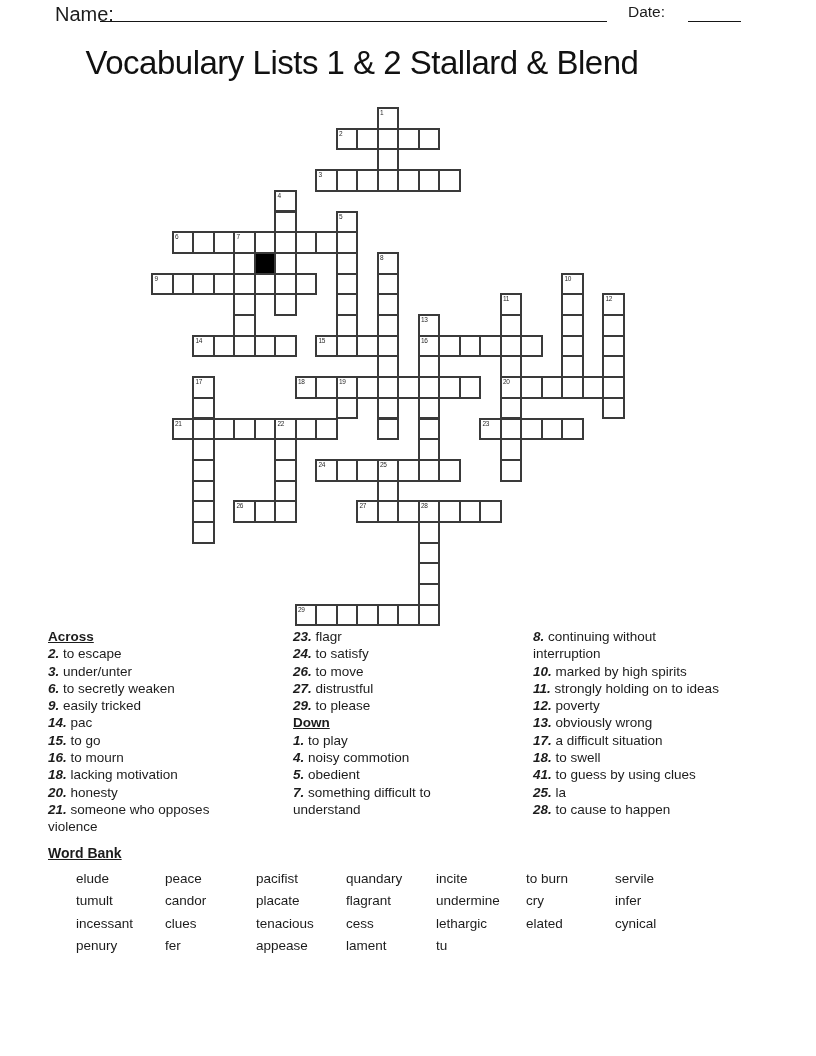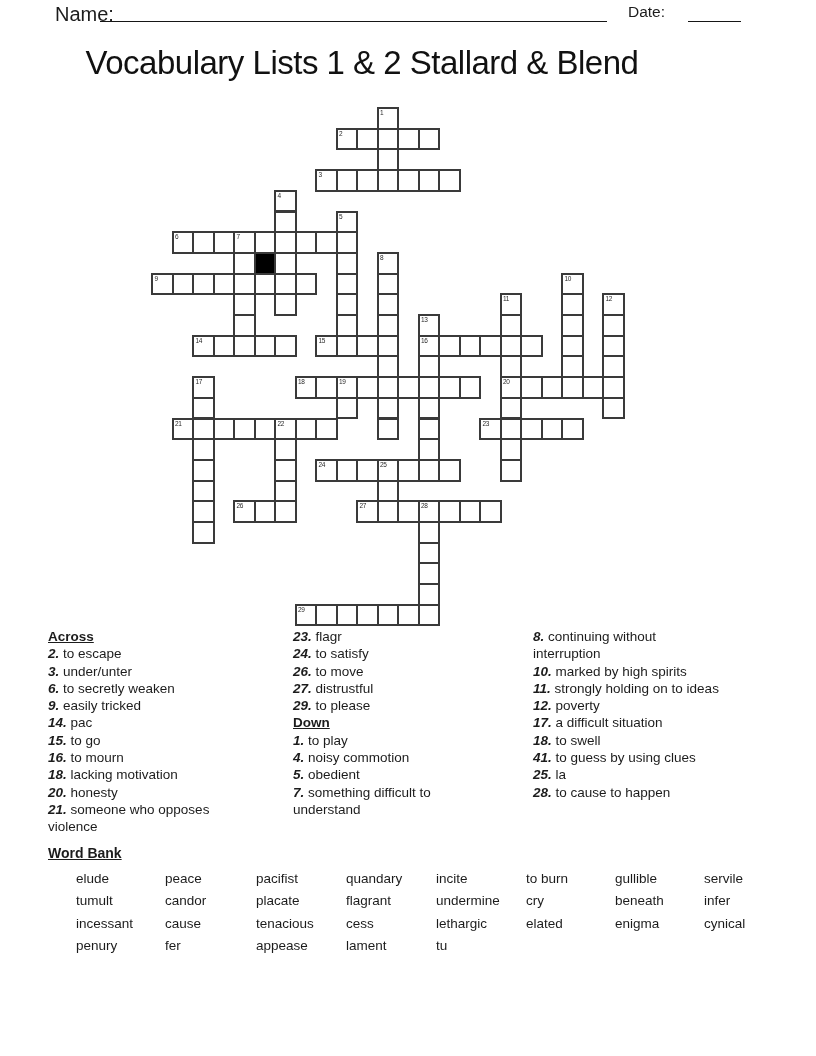--- a/index.html
+++ b/index.html
@@ -344,20 +344,23 @@
     <div class="clue">
       <div class="cline"><b>10.</b> marked by high spirits</div>
     </div>
     <div class="clue">
       <div class="cline"><b>11.</b> strongly holding on to ideas</div>
     </div>
     <div class="clue">
       <div class="cline"><b>12.</b> poverty</div>
     </div>
     <div class="clue">
+      <div class="cline"><b>13.</b> obviously wrong</div>
+    </div>
+    <div class="clue">
       <div class="cline"><b>17.</b> a difficult situation</div>
     </div>
     <div class="clue">
       <div class="cline"><b>18.</b> to swell</div>
     </div>
     <div class="clue">
       <div class="cline"><b>41.</b> to guess by using clues</div>
     </div>
     <div class="clue">
       <div class="cline"><b>25.</b> la</div>
@@ -371,21 +374,21 @@
 <div class="wb-cols">
     <div class="wb-col" style="width: 89px;">
       <div class="wb-item">elude</div>
       <div class="wb-item">tumult</div>
       <div class="wb-item">incessant</div>
       <div class="wb-item">penury</div>
     </div>
     <div class="wb-col" style="width: 91px;">
       <div class="wb-item">peace</div>
       <div class="wb-item">candor</div>
-      <div class="wb-item">cause</div>
+      <div class="wb-item">clues</div>
       <div class="wb-item">fer</div>
     </div>
     <div class="wb-col" style="width: 90px;">
       <div class="wb-item">pacifist</div>
       <div class="wb-item">placate</div>
       <div class="wb-item">tenacious</div>
       <div class="wb-item">appease</div>
     </div>
     <div class="wb-col" style="width: 90px;">
       <div class="wb-item">quandary</div>
@@ -397,23 +400,18 @@
       <div class="wb-item">incite</div>
       <div class="wb-item">undermine</div>
       <div class="wb-item">lethargic</div>
       <div class="wb-item">tu</div>
     </div>
     <div class="wb-col" style="width: 89px;">
       <div class="wb-item">to burn</div>
       <div class="wb-item">cry</div>
       <div class="wb-item">elated</div>
     </div>
-    <div class="wb-col" style="width: 89px;">
-      <div class="wb-item">gullible</div>
-      <div class="wb-item">beneath</div>
-      <div class="wb-item">enigma</div>
-    </div>
     <div class="wb-col" style="width: 70px;">
       <div class="wb-item">servile</div>
       <div class="wb-item">infer</div>
       <div class="wb-item">cynical</div>
     </div>
   </div>
 
 </body></html>

